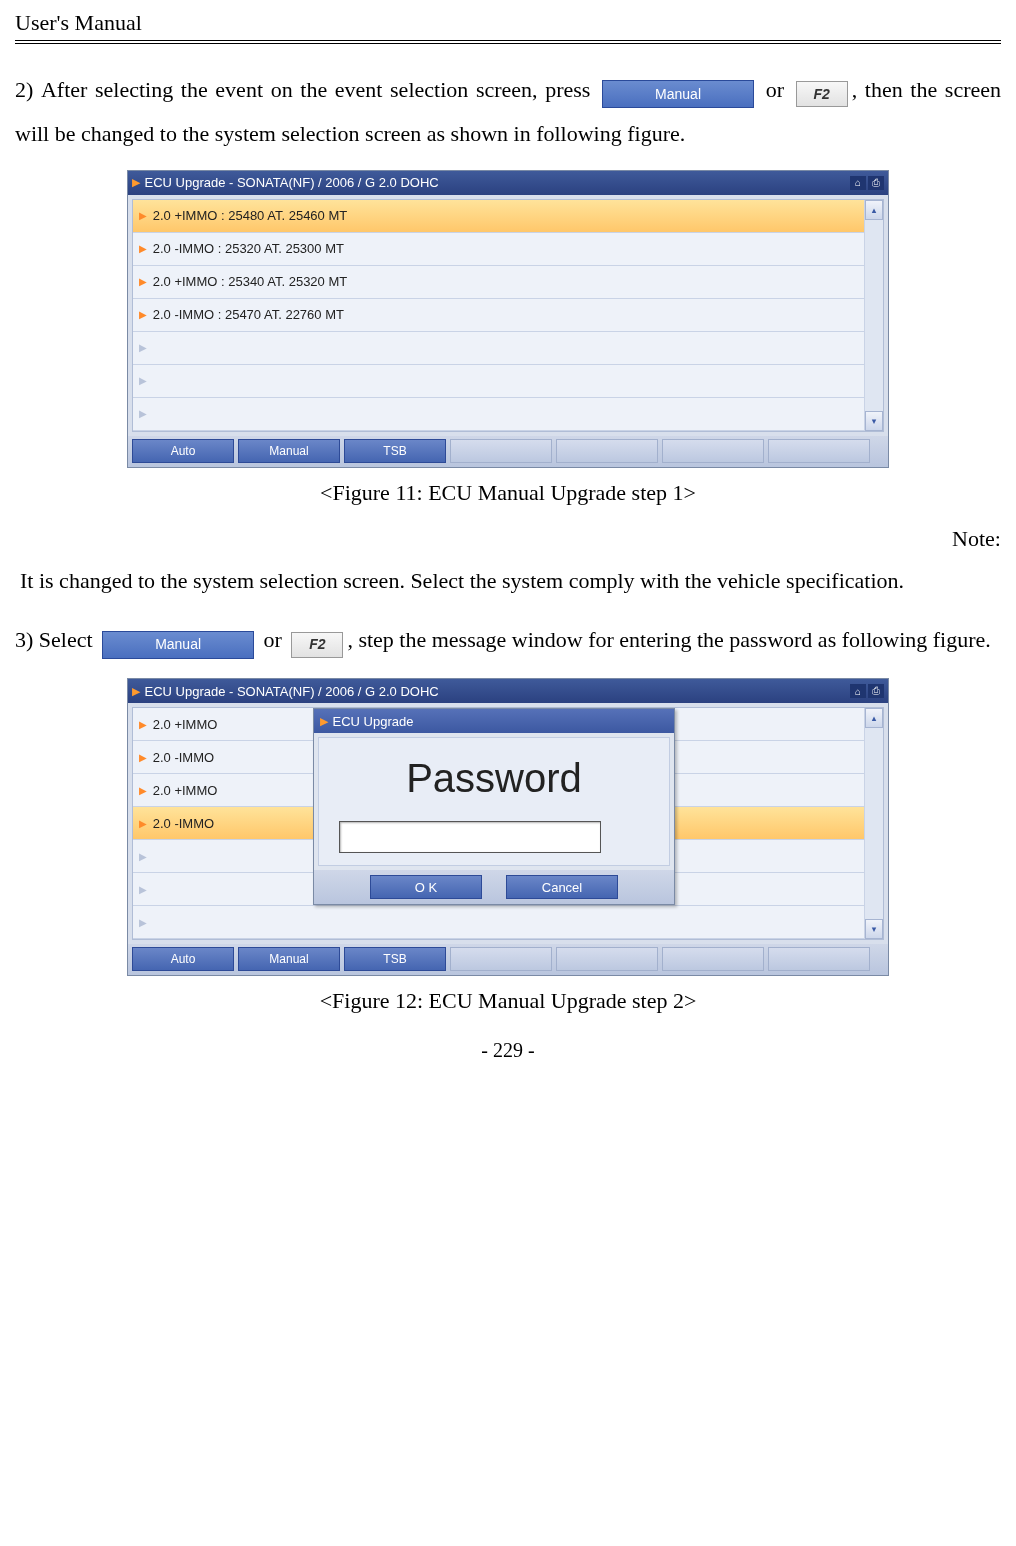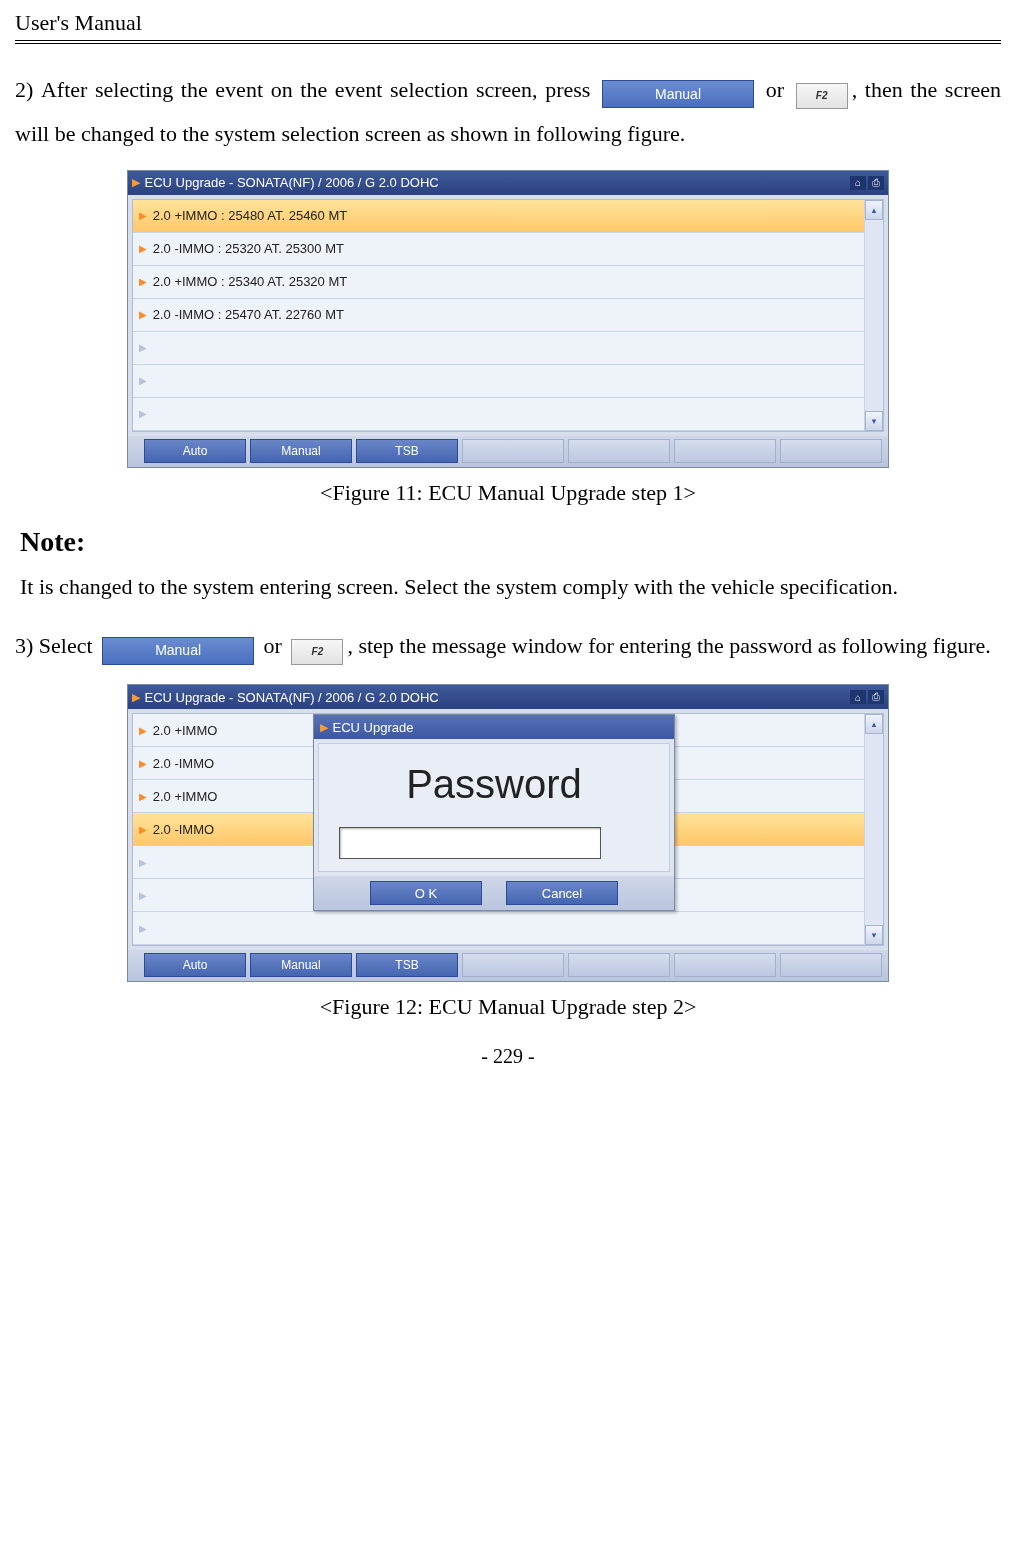--- a/index.html
+++ b/index.html
@@ -43,39 +43,40 @@
   }
   .f2-btn {
     display: inline-flex;
     align-items: center;
     justify-content: center;
     width: 50px;
     height: 24px;
     background: linear-gradient(#f7f7f7, #e2e2e2);
     border: 1px solid #999;
     font-family: Arial, sans-serif;
-    font-size: 10px;
+    font-size: 14px;
     font-style: italic;
     font-weight: bold;
     color: #333;
   }
   .figure-wrap {
     text-align: center;
     margin: 15px 0 10px 0;
   }
   .caption {
     text-align: center;
     font-size: 22px;
     margin-top: 12px;
     margin-bottom: 20px;
   }
   .note-label {
-    font-size: 28px;
-    font-weight: bold;
+    font-size: 22px;
+    font-weight: normal;
     margin: 15px 0 8px 5px;
+    text-align: right;
   }
   .page-num {
     text-align: center;
     font-size: 20px;
     margin-top: 25px;
   }
 
   
   .app-window {
     display: inline-block;
@@ -154,21 +155,21 @@
     display: flex;
     align-items: center;
     justify-content: center;
     font-size: 9px;
     color: #3a5aa5;
   }
   .scroll-track { flex: 1; background: #dfe6f2; }
   .bottom-bar {
     display: flex;
     background: linear-gradient(#cfd7e8, #b9c5de);
-    padding: 3px 4px 4px 16px;
+    padding: 3px 4px 4px 4px;
     gap: 4px;
   }
   .bottom-btn {
     width: 100px;
     height: 22px;
     display: flex;
     align-items: center;
     justify-content: center;
     font-size: 12px;
     color: #fff;
@@ -308,21 +309,21 @@
         <div class="bottom-btn empty"></div>
         <div class="bottom-btn empty"></div>
         <div class="bottom-btn empty"></div>
         <div class="bottom-btn empty"></div>
       </div>
     </div>
     <div class="caption">&lt;Figure 11: ECU Manual Upgrade step 1&gt;</div>
   </div>
 
   <div class="note-label">Note:</div>
-  <div class="body-text" style="margin-left:5px;">It is changed to the system entering screen. Select the system comply with the vehicle specification.</div>
+  <div class="body-text" style="margin-left:5px;">It is changed to the system selection screen. Select the system comply with the vehicle specification.</div>
 
   <div class="body-text" style="margin-top:18px;">
     <span>3)&nbsp;Select</span>
     <span class="inline-btn">
       <span class="manual-btn">Manual</span>
     </span>
     <span>or</span>
     <span class="inline-btn">
       <span class="f2-btn">F2</span>
     </span><span>, step the message window for entering the password as following figure.</span>

